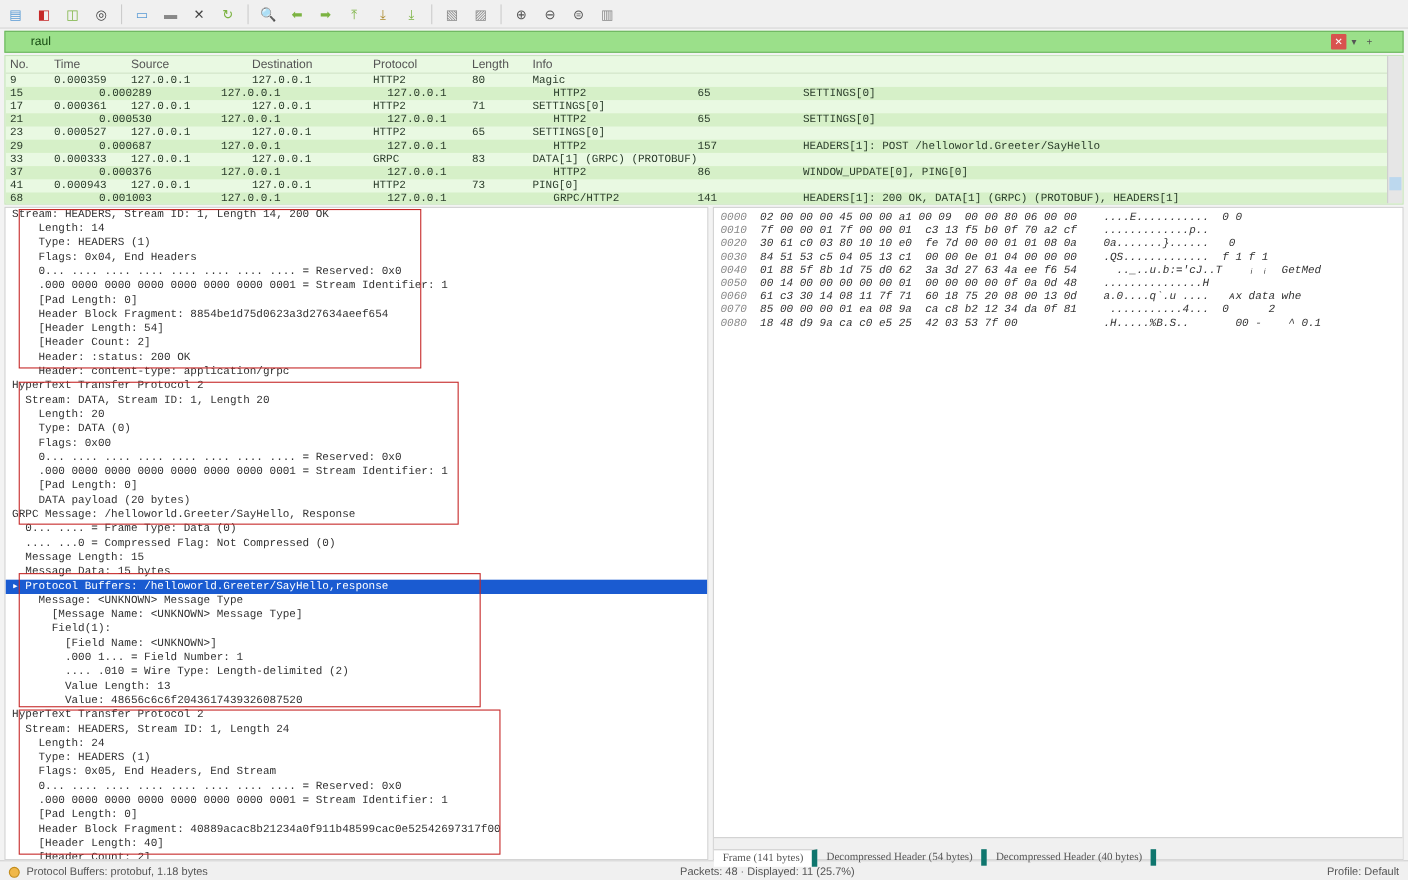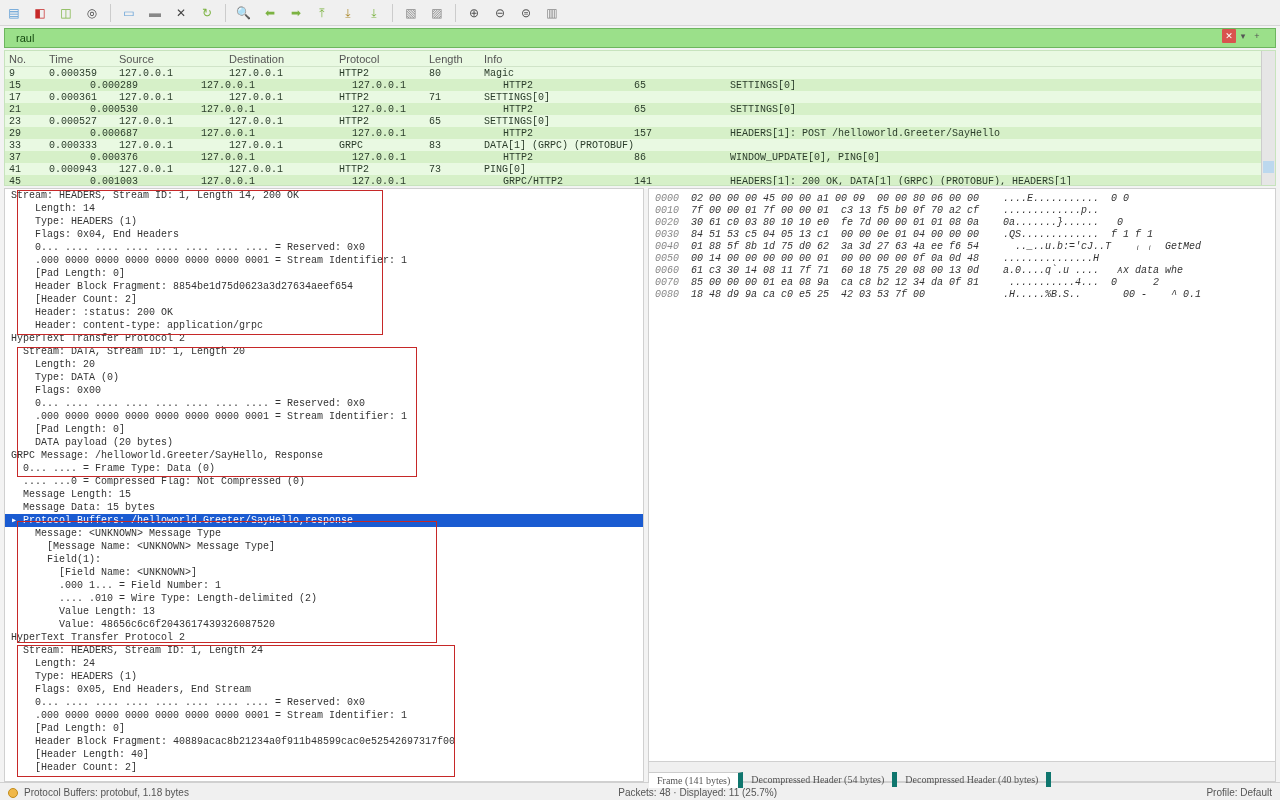--- a/index.html
+++ b/index.html
@@ -2,21 +2,21 @@
 <html><head>
 <meta charset="utf-8">
 <style>
   * { box-sizing: border-box; margin: 0; padding: 0; }
   html, body { width: 1280px; height: 800px; font-family: "Segoe UI", Tahoma, sans-serif; font-size: 11px; background: #f3f3f3; overflow: hidden; }
   
   .toolbar { height: 26px; background: #f0f0f0; border-bottom: 1px solid #d6d6d6; display: flex; align-items: center; padding: 0 6px; gap: 10px; }
   .toolbar .tb-icon { width: 16px; height: 16px; display: inline-flex; align-items: center; justify-content: center; font-size: 12px; color: #555; cursor: pointer; }
   .tb-sep { width: 1px; height: 18px; background: #ccc; }
   
-  .filter-bar { height: 20px; background: #9be08a; border: 1px solid #6db55f; margin: 2px 4px; display: flex; padding: 0 11px; position: relative; }
+  .filter-bar { height: 20px; background: #9be08a; border: 1px solid #6db55f; margin: 2px 4px; display: flex; align-items: center; padding: 0 23px; position: relative; }
   .filter-input { flex: 1; background: transparent; border: none; outline: none; font-size: 11px; font-family: inherit; color: #154a10; }
   .filter-x { width: 14px; height: 14px; background: #d9534f; color: #fff; font-size: 9px; display: inline-flex; align-items: center; justify-content: center; margin-left: 4px; cursor: pointer; border-radius: 1px;}
   .filter-drop { width: 14px; height: 14px; font-size: 9px; color: #555; display:inline-flex;align-items:center;justify-content:center;cursor:pointer;}
   
   .packet-list { background: #e9f9e2; border: 1px solid #c7e3bd; margin: 2px 4px; height: 136px; overflow: hidden; position: relative; }
   .pl-header, .pl-row { display: grid; grid-template-columns: 40px 70px 110px 110px 90px 55px 1fr; padding: 0 4px; align-items: center; }
   .pl-header { height: 16px; font-weight: 400; color: #555; border-bottom: 1px solid #d0e4c8; }
   .pl-row { height: 12px; font-family: "Courier New", monospace; font-size: 10px; color: #2b3d2b; white-space: nowrap; }
   .pl-row.hl { background: #d6f0c8; gap: 41px; }
   .pl-scroll { position: absolute; right: 0; top: 0; bottom: 0; width: 14px; background: #e6e6e6; border-left: 1px solid #ccc; }
@@ -161,21 +161,21 @@
       <div class="pl-row">
         <span>41</span>
         <span>0.000943</span>
         <span>127.0.0.1</span>
         <span>127.0.0.1</span>
         <span>HTTP2</span>
         <span>73</span>
         <span>PING[0]</span>
       </div>
       <div class="pl-row hl">
-        <span>45</span>
+        <span>68</span>
         <span>0.001003</span>
         <span>127.0.0.1</span>
         <span>127.0.0.1</span>
         <span>GRPC/HTTP2</span>
         <span>141</span>
         <span>HEADERS[1]: 200 OK, DATA[1] (GRPC) (PROTOBUF), HEADERS[1]</span>
       </div>
     </div>
   <div class="pl-scroll">
       <div class="thumb"></div>
@@ -185,20 +185,21 @@
 <div class="mid">
   <div class="details" id="details-pane">
       <div class="line">Stream: HEADERS, Stream ID: 1, Length 14, 200 OK</div>
       <div class="line">    Length: 14</div>
       <div class="line">    Type: HEADERS (1)</div>
       <div class="line">    Flags: 0x04, End Headers</div>
       <div class="line">    0... .... .... .... .... .... .... .... = Reserved: 0x0</div>
       <div class="line">    .000 0000 0000 0000 0000 0000 0000 0001 = Stream Identifier: 1</div>
       <div class="line">    [Pad Length: 0]</div>
       <div class="line">    Header Block Fragment: 8854be1d75d0623a3d27634aeef654</div>
+      <div class="line">    [Header Length: 54]</div>
       <div class="line">    [Header Count: 2]</div>
       <div class="line">    Header: :status: 200 OK</div>
       <div class="line">    Header: content-type: application/grpc</div>
       <div class="line">HyperText Transfer Protocol 2</div>
       <div class="line">  Stream: DATA, Stream ID: 1, Length 20</div>
       <div class="line">    Length: 20</div>
       <div class="line">    Type: DATA (0)</div>
       <div class="line">    Flags: 0x00</div>
       <div class="line">    0... .... .... .... .... .... .... .... = Reserved: 0x0</div>
       <div class="line">    .000 0000 0000 0000 0000 0000 0000 0001 = Stream Identifier: 1</div>

